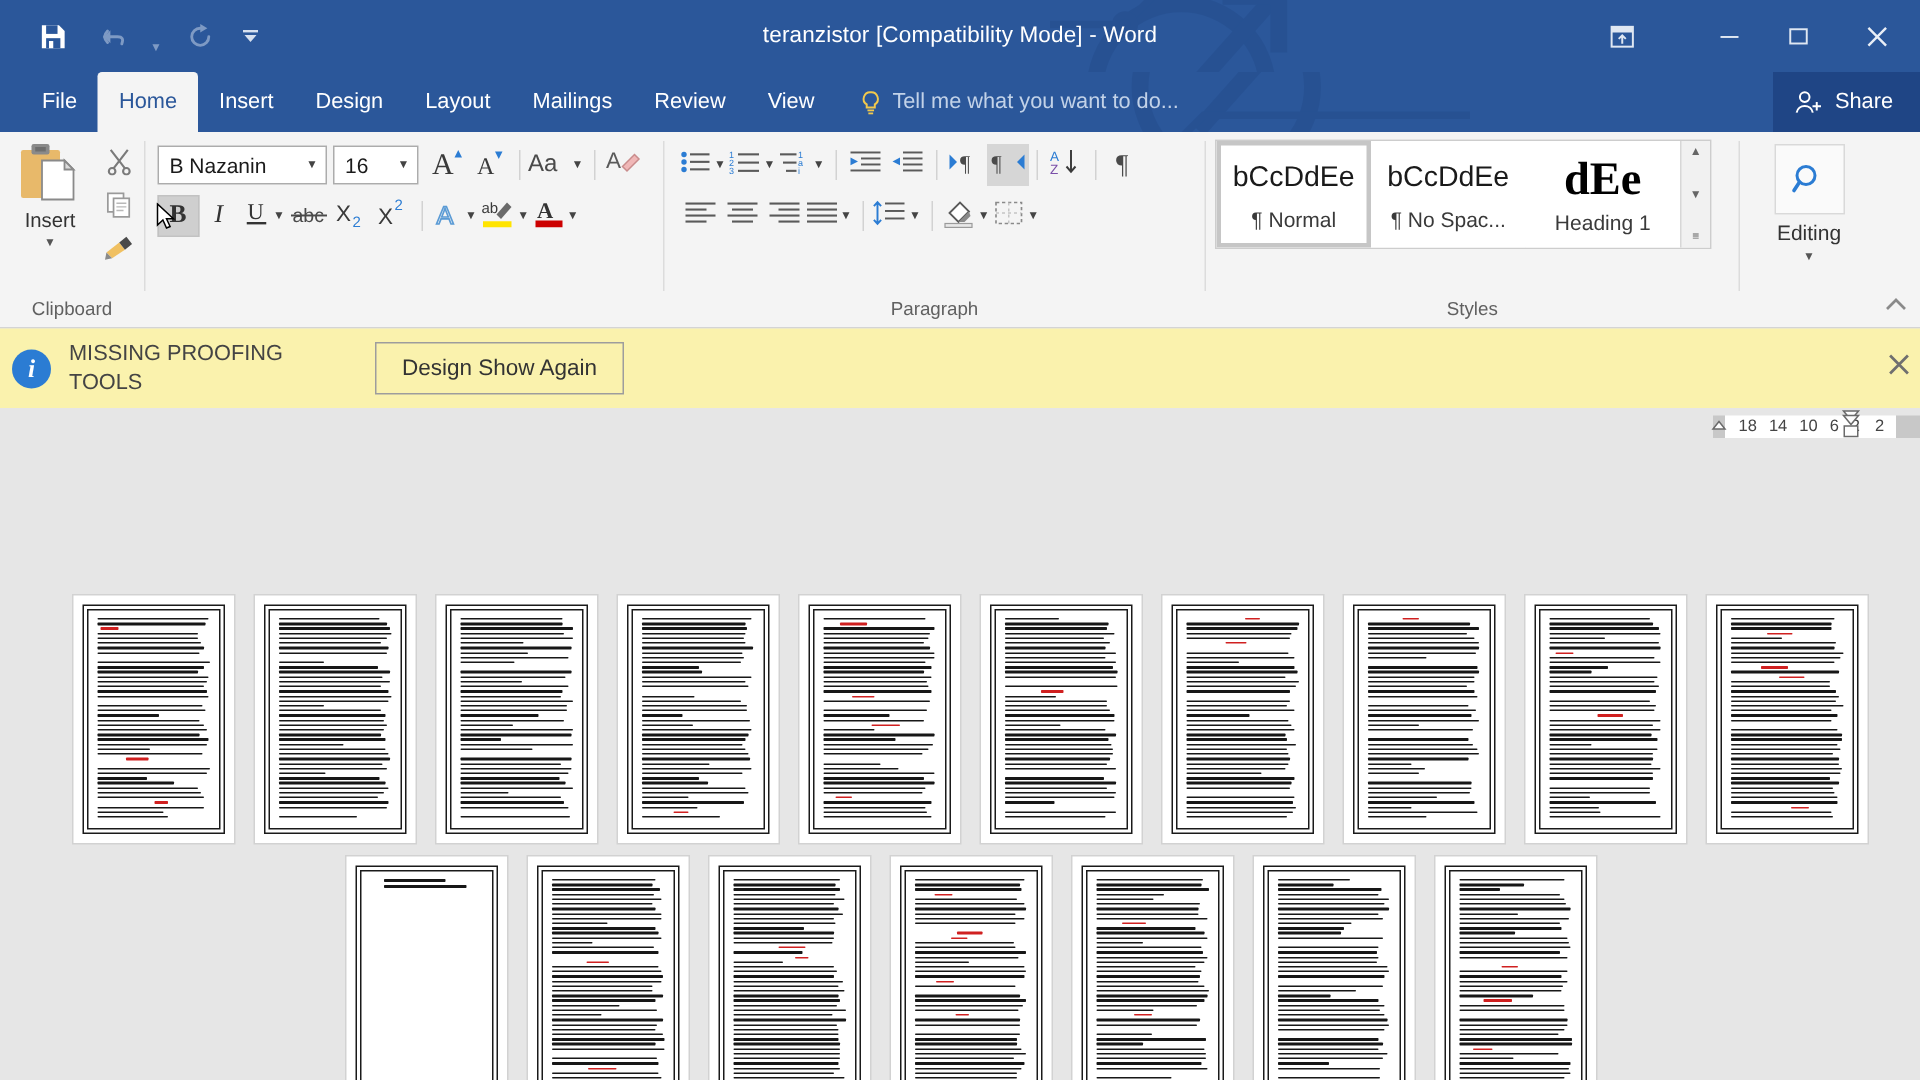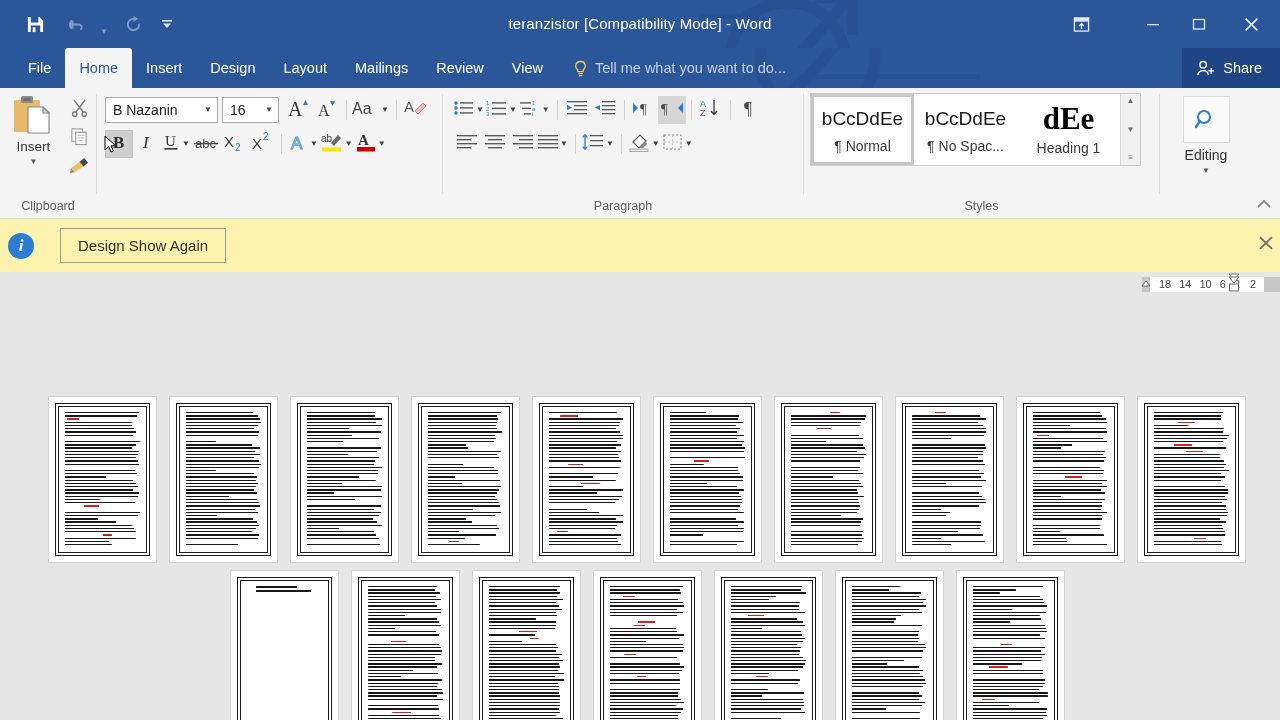--- a/index.html
+++ b/index.html
@@ -759,20 +759,21 @@
 
     <div class="ribbon-collapse">
       <svg width="16" height="12" viewBox="0 0 16 12">
         <path d="M2 9 L8 3 L14 9" stroke="#8a8a8a" stroke-width="1.8" fill="none"></path>
       </svg>
     </div>
   </div>
 
   <div class="msgbar">
     <div class="msg-info">i</div>
+    <div class="msg-title">MISSING PROOFING TOOLS</div>
     <div class="msg-btn">Design Show Again</div>
     <div class="msg-close">
       <svg width="16" height="16" viewBox="0 0 14 14">
         <path d="M1.8 1.8 L12.2 12.2 M12.2 1.8 L1.8 12.2" stroke="#6f6f6f" stroke-width="1.6"></path>
       </svg>
     </div>
   </div>
 
   <div class="ruler-corner">
     <svg width="11" height="11" viewBox="0 0 11 11">

